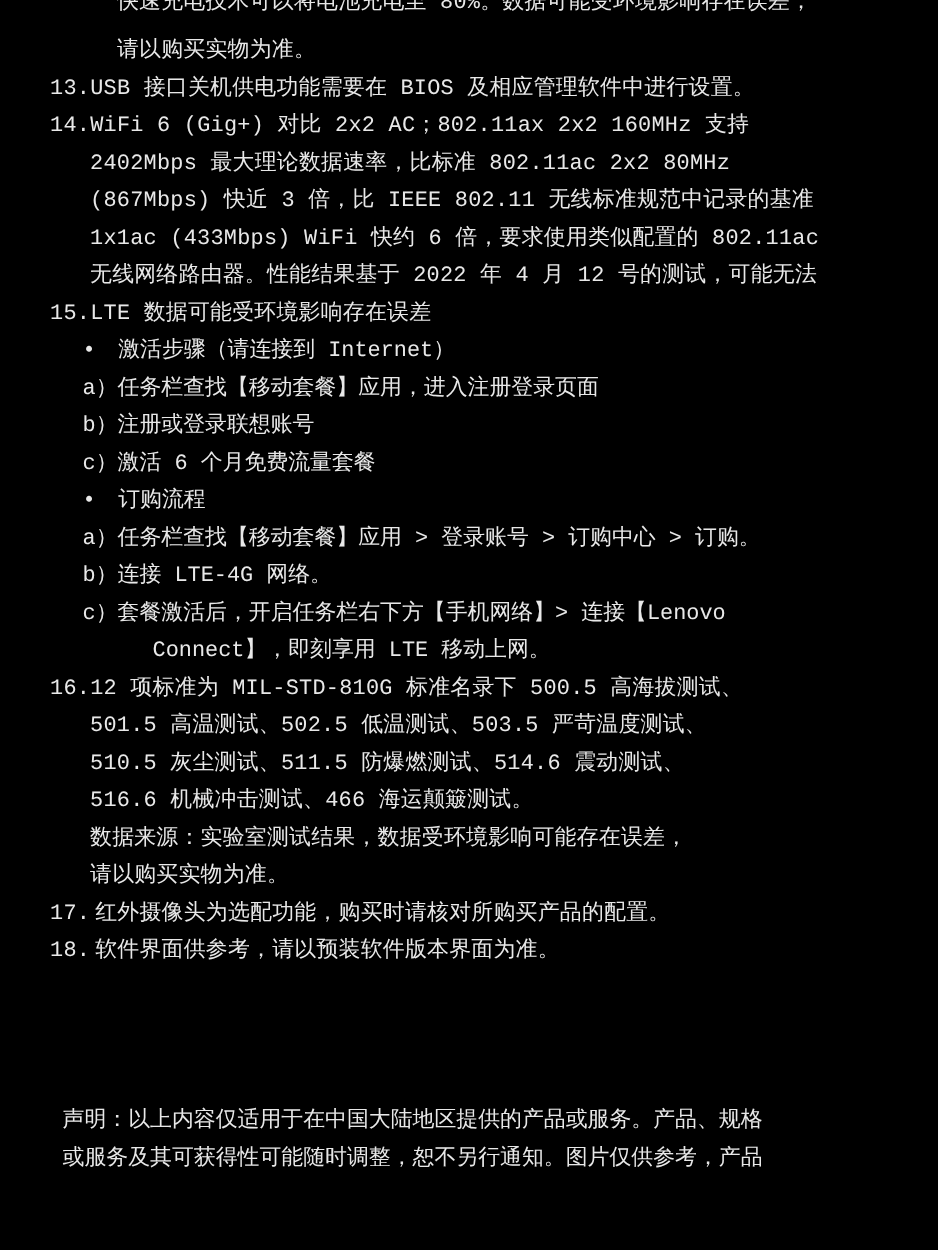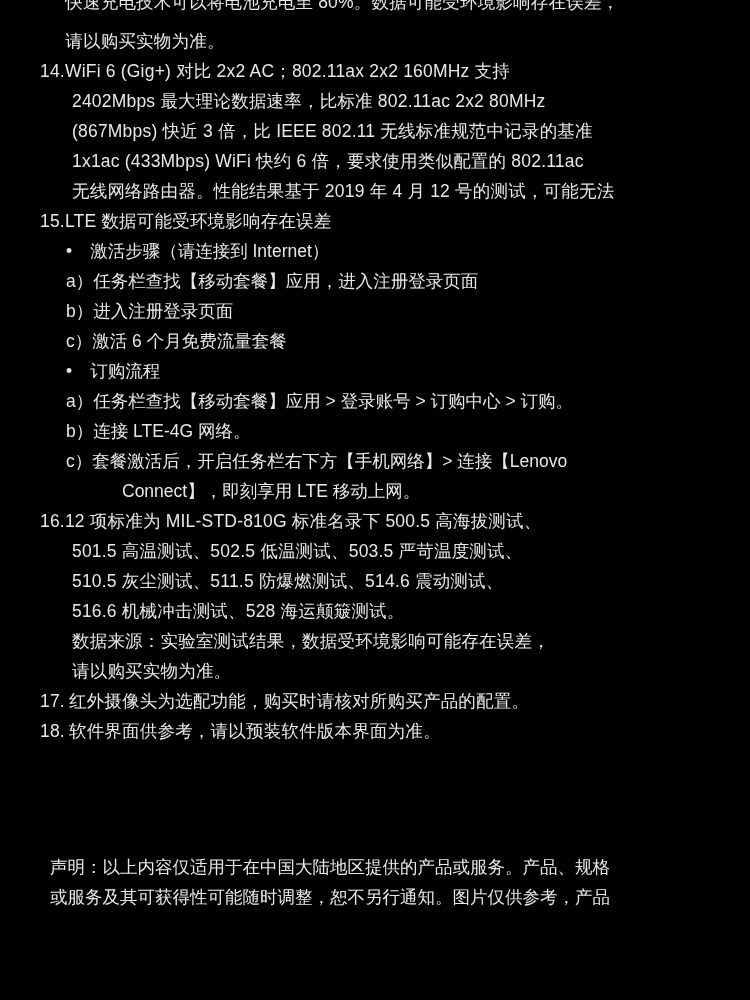--- a/index.html
+++ b/index.html
@@ -14,20 +14,21 @@
     font-family: "Liberation Sans", sans-serif;
     color: #e8e8e8;
   }
   .page {
     position: relative;
     width: 750px;
     height: 1000px;
     background: #000000;
     box-sizing: border-box;
     padding: 0 40px;
+    font-family: Liberation Mono, monospace;
   }
   .doc {
     padding-top: 0;
   }
   
   .clipped-row {
     position: relative;
     height: 26px;
     overflow: hidden;
   }
@@ -90,54 +91,58 @@
           <span class="txt">快速充电技术可以将电池充电至 80%。数据可能受环境影响存在误差，</span>
         </div>
       </div>
     </div>
 
     <div class="item">
       <span class="num">&nbsp;&nbsp;&nbsp;&nbsp;&nbsp;</span>
       <span class="txt">请以购买实物为准。</span>
     </div>
 
+    <div class="item">
+      <span class="num">13.</span>
+      <span class="txt">USB 接口关机供电功能需要在 BIOS 及相应管理软件中进行设置。</span>
+    </div>
 
     <div class="item">
       <span class="num">14.</span>
       <span class="txt">WiFi 6 (Gig+) 对比 2x2 AC；802.11ax 2x2 160MHz 支持</span>
     </div>
     <div class="item hang-16">
       <span class="txt">2402Mbps 最大理论数据速率，比标准 802.11ac 2x2 80MHz</span>
     </div>
     <div class="item hang-16">
       <span class="txt">(867Mbps) 快近 3 倍，比 IEEE 802.11 无线标准规范中记录的基准</span>
     </div>
     <div class="item hang-16">
       <span class="txt">1x1ac (433Mbps) WiFi 快约 6 倍，要求使用类似配置的 802.11ac</span>
     </div>
     <div class="item hang-16">
-      <span class="txt">无线网络路由器。性能结果基于 2019 年 4 月 12 号的测试，可能无法</span>
+      <span class="txt">无线网络路由器。性能结果基于 2022 年 4 月 12 号的测试，可能无法</span>
     </div>
 
     <div class="item">
       <span class="num">15.</span>
       <span class="txt">LTE 数据可能受环境影响存在误差</span>
     </div>
 
     <div class="sub indent-bullet">
       <span class="marker">•</span>
       <span class="body" style="padding-left:18px">激活步骤（请连接到 Internet）</span>
     </div>
     <div class="sub indent-letter">
       <span class="marker">a）</span>
       <span class="body">任务栏查找【移动套餐】应用，进入注册登录页面</span>
     </div>
     <div class="sub indent-letter">
       <span class="marker">b）</span>
-      <span class="body">进入注册登录页面</span>
+      <span class="body">注册或登录联想账号</span>
     </div>
     <div class="sub indent-letter">
       <span class="marker">c）</span>
       <span class="body">激活 6 个月免费流量套餐</span>
     </div>
     <div class="sub indent-bullet">
       <span class="marker">•</span>
       <span class="body" style="padding-left:18px">订购流程</span>
     </div>
     <div class="sub indent-letter">
@@ -160,21 +165,21 @@
       <span class="num">16.</span>
       <span class="txt">12 项标准为 MIL-STD-810G 标准名录下 500.5 高海拔测试、</span>
     </div>
     <div class="item hang-16">
       <span class="txt">501.5 高温测试、502.5 低温测试、503.5 严苛温度测试、</span>
     </div>
     <div class="item hang-16">
       <span class="txt">510.5 灰尘测试、511.5 防爆燃测试、514.6 震动测试、</span>
     </div>
     <div class="item hang-16">
-      <span class="txt">516.6 机械冲击测试、528 海运颠簸测试。</span>
+      <span class="txt">516.6 机械冲击测试、466 海运颠簸测试。</span>
     </div>
     <div class="item hang-16">
       <span class="txt">数据来源：实验室测试结果，数据受环境影响可能存在误差，</span>
     </div>
     <div class="item hang-16">
       <span class="txt">请以购买实物为准。</span>
     </div>
 
     <div class="item">
       <span class="num">17.</span>

